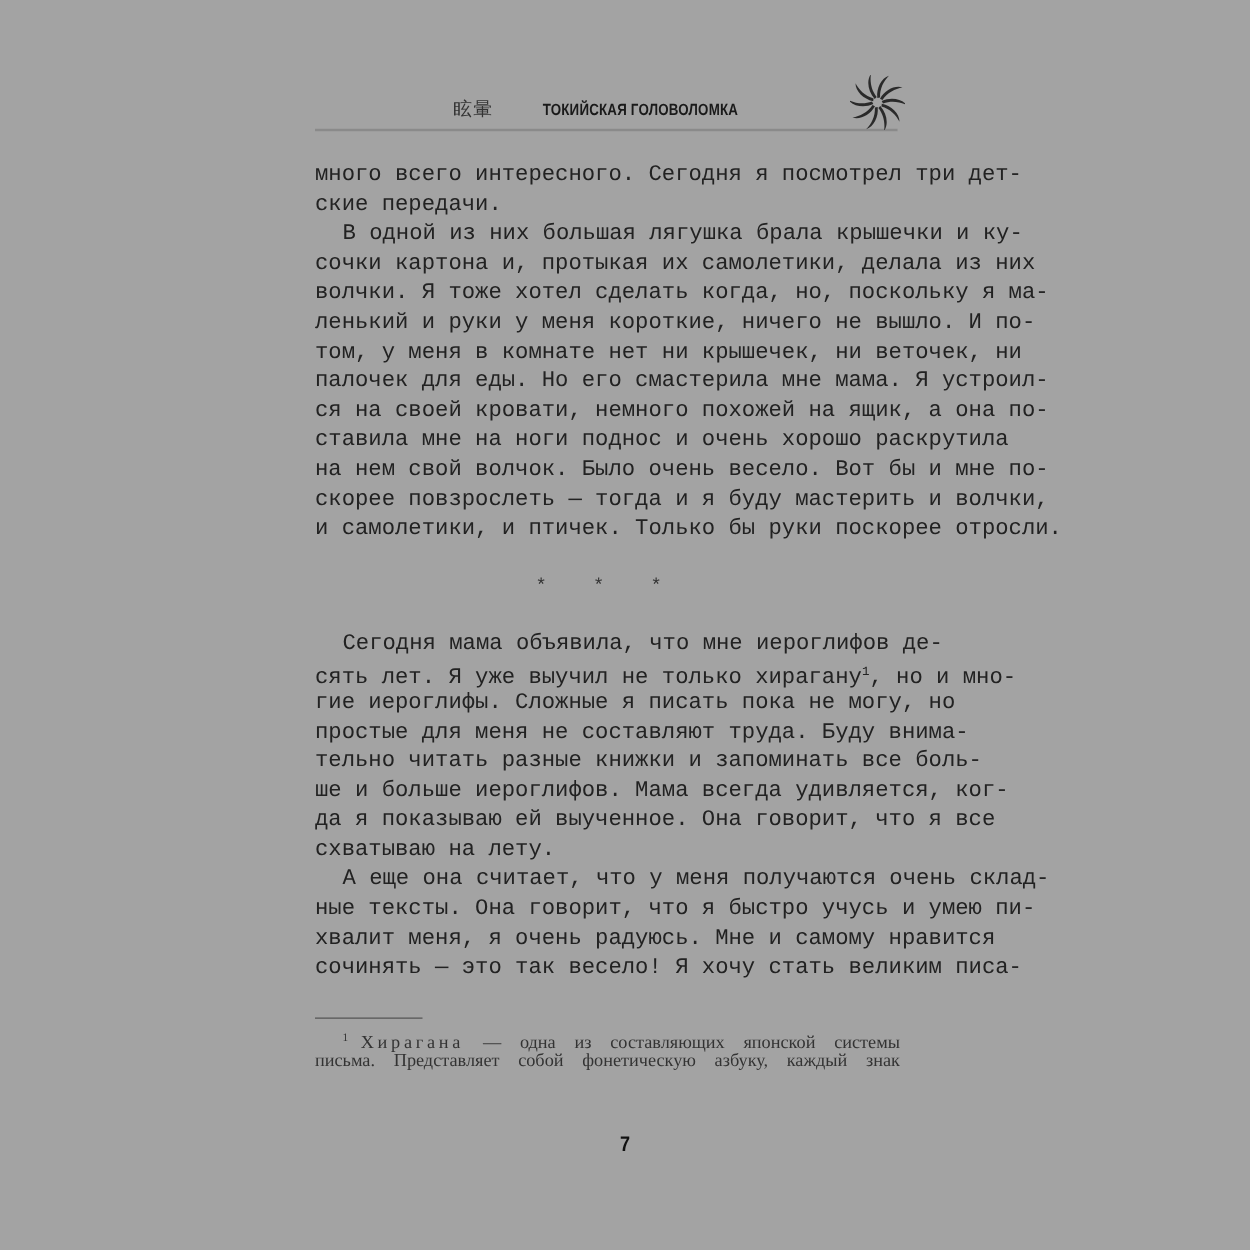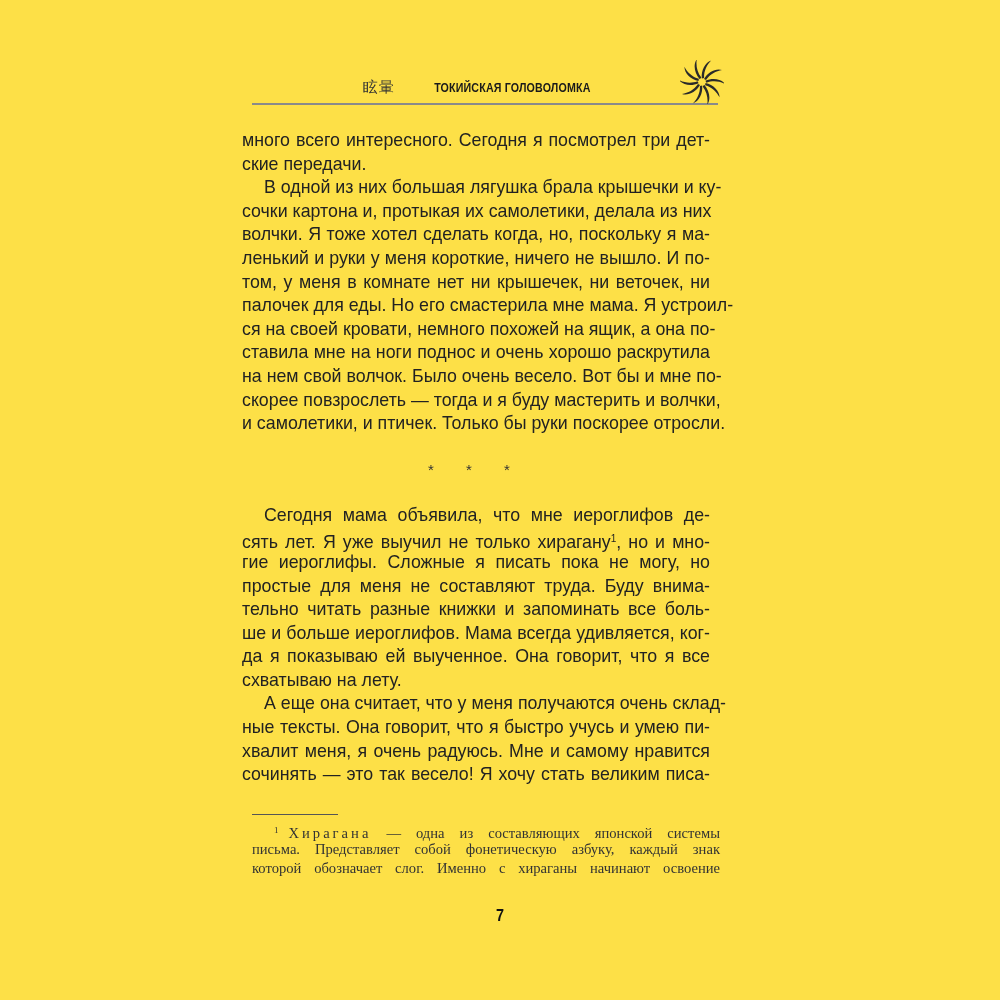--- a/index.html
+++ b/index.html
@@ -1,25 +1,25 @@
 <!DOCTYPE html>
 <html><head>
 <meta charset="utf-8">
 <style>
   html, body { margin:0; padding:0; background:#ffffff; }
   body { width:1000px; height:1000px; position:relative; overflow:hidden; }
-  .page { position:absolute; left:0; top:0; width:1000px; height:1000px; background:#fde047; }
+  .page { position:absolute; left:0; top:0; width:1000px; height:1000px; background:#a3a3a3; }
   .header { position:absolute; left:252px; top:62px; width:466px; height:42px; }
   .header-text { position:absolute; left:0; right:0; top:16px; text-align:center; white-space:nowrap; }
   .kanji { font-family:"DejaVu Sans", sans-serif; font-size:15px; color:#333; margin-right:18px; letter-spacing:1px; }
   .book-title { font-family:"Liberation Sans", sans-serif; font-weight:bold; font-size:13px; color:#1a1a1a; transform:scaleX(0.82); display:inline-block; letter-spacing:0.2px; }
   .header-rule { position:absolute; left:0; right:0; top:41px; height:1.5px; background:#8a8a8a; }
   .logo { position:absolute; left:680px; top:60px; width:44px; height:44px; }
-  .body-text { position:absolute; left:242px; top:129px; width:468px;
-    font-family:Liberation Sans, sans-serif; font-size:17.8px; line-height:23.6px; color:#222;
+  .body-text { position:absolute; left:252px; top:129px; width:468px;
+    font-family:Liberation Mono, monospace; font-size:17.8px; line-height:23.6px; color:#222;
     text-align:justify; }
   .body-text p { margin:0; text-indent:0; }
   .line { display:block; text-align:justify; text-align-last:justify; white-space:nowrap; height:23.6px; }
   .line.last { text-align-last:left; }
   .divider { text-align:center; margin:22px 0 23px 0; font-size:15px; letter-spacing:14px; color:#333; height:23px; line-height:23px; }
   .sup { font-size:10px; vertical-align:6px; }
   .fn-rule { position:absolute; left:252px; top:814px; width:86px; height:1px; background:#555; }
   .footnote { position:absolute; left:252px; top:821px; width:468px;
     font-family:"Liberation Serif", "DejaVu Serif", serif; font-size:14.6px; line-height:19px; color:#333; }
   .fn-line { display:block; white-space:nowrap; text-align:justify; text-align-last:justify; height:19px; }
@@ -97,17 +97,16 @@
       <span class="line">хвалит меня, я очень радуюсь. Мне и самому нравится</span>
       <span class="line">сочинять — это так весело! Я хочу стать великим писа-</span>
     </p>
   </div>
 
   <div class="fn-rule"></div>
 
   <div class="footnote">
     <span class="fn-line fn-first"><sup class="fn-num">1</sup><span class="fn-term">Хирагана</span><span> — одна из составляющих японской системы</span></span>
     <span class="fn-line">письма. Представляет собой фонетическую азбуку, каждый знак</span>
-    <span class="fn-line">которой обозначает слог. Именно с хираганы начинают освоение</span>
   </div>
 
   <div class="page-num">7</div>
 </div>
 
 </body></html>

